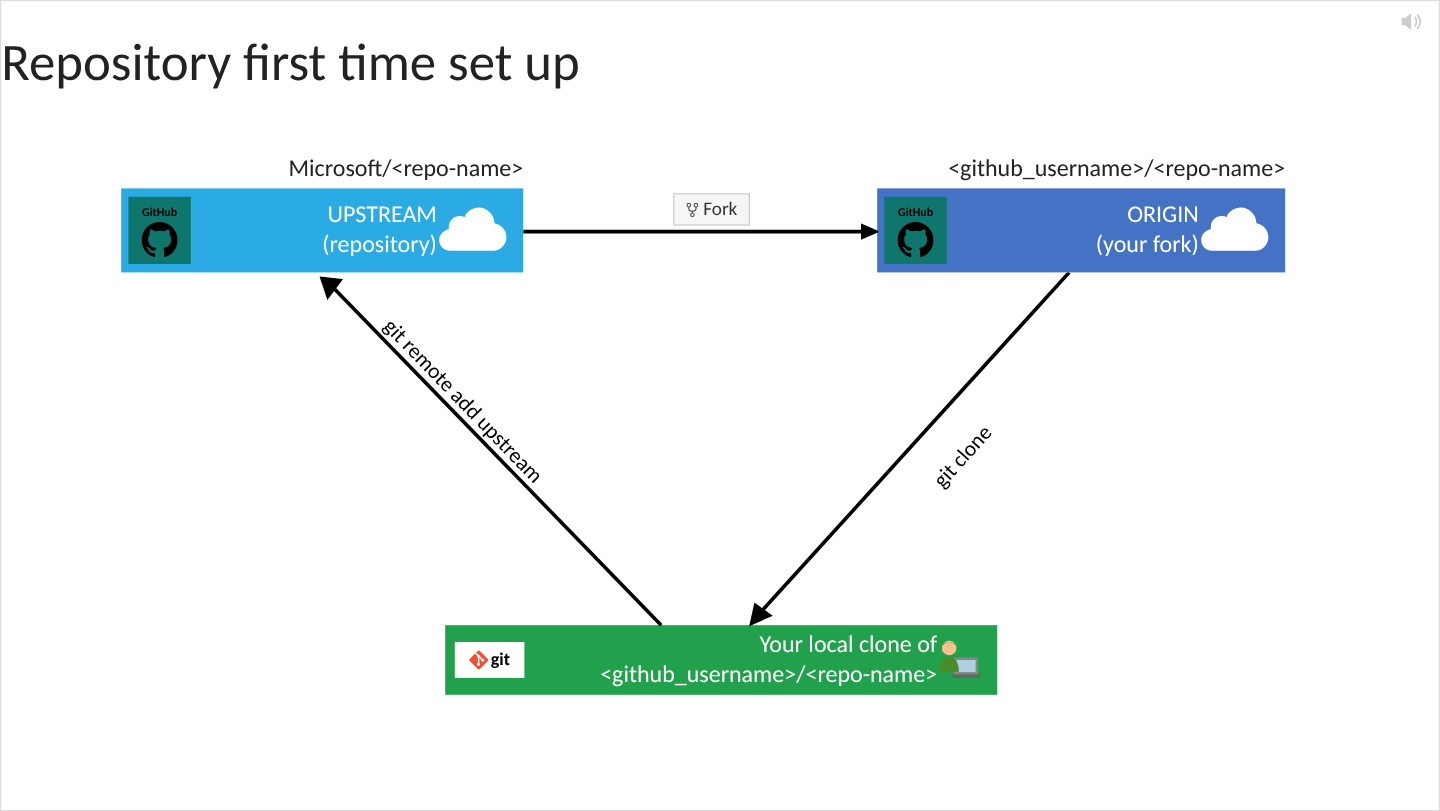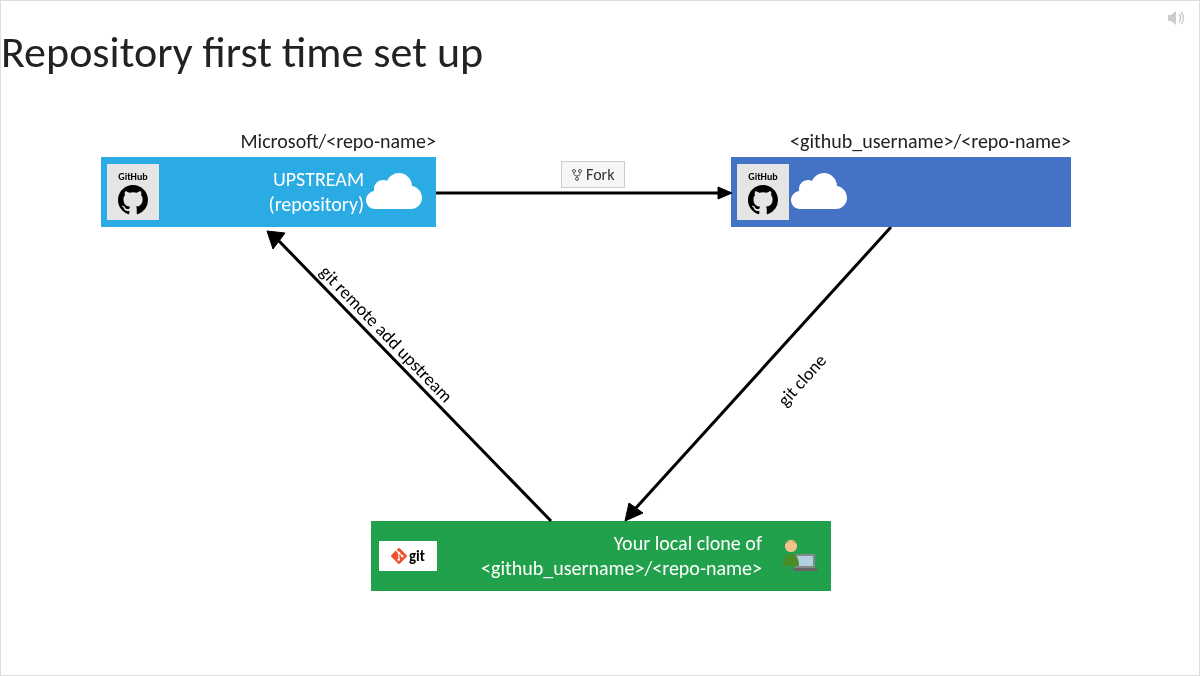--- a/index.html
+++ b/index.html
@@ -44,28 +44,27 @@
     left: 730px;
     top: 156px;
     width: 340px;
     height: 70px;
     background: #4472c4;
   }
   .box-local {
     left: 370px;
     top: 520px;
     width: 460px;
-    height: 70px;
+    height: 58px;
     background: #21a14c;
-    gap: 19px;
   }
   .gh-badge {
     width: 52px;
     height: 56px;
-    background: #e5e5e5;
+    background: #0f766e;
     margin-left: 6px;
     display: flex;
     flex-direction: column;
     align-items: center;
     justify-content: center;
     font-size: 10px;
     font-weight: 700;
     color: #000;
     gap: 2px;
   }
@@ -161,20 +160,24 @@
       </svg>
   </div>
 </div>
 
 <div class="box box-origin">
   <div class="gh-badge">
     <span>GitHub</span>
     <svg viewBox="0 0 16 16">
         <path fill="#000" d="M8 0C3.58 0 0 3.58 0 8c0 3.54 2.29 6.53 5.47 7.59.4.07.55-.17.55-.38 0-.19-.01-.82-.01-1.49-2.01.37-2.53-.49-2.69-.94-.09-.23-.48-.94-.82-1.13-.28-.15-.68-.52-.01-.53.63-.01 1.08.58 1.23.82.72 1.21 1.87.87 2.33.66.07-.52.28-.87.51-1.07-1.78-.2-3.64-.89-3.64-3.95 0-.87.31-1.59.82-2.15-.08-.2-.36-1.02.08-2.12 0 0 .67-.21 2.2.82.64-.18 1.32-.27 2-.27.68 0 1.36.09 2 .27 1.53-1.04 2.2-.82 2.2-.82.44 1.1.16 1.92.08 2.12.51.56.82 1.27.82 2.15 0 3.07-1.87 3.75-3.65 3.95.29.25.54.73.54 1.48 0 1.07-.01 1.93-.01 2.2 0 .21.15.46.55.38A8.013 8.013 0 0016 8c0-4.42-3.58-8-8-8z"></path>
       </svg>
+  </div>
+  <div class="box-text">
+    <span>ORIGIN</span><br>
+    <span>(your fork)</span>
   </div>
   <div class="cloud">
     <svg width="62" height="40" viewBox="0 0 62 40">
         <path fill="#fff" d="M48 16c0-7-6-13-13-13-5 0-10 3-12 8-1-1-3-1-4-1-5 0-9 4-9 9 0 1 0 1 0 2-5 1-8 5-8 9 0 5 4 9 9 9h36c6 0 11-5 11-11 0-6-4-11-10-12z"></path>
       </svg>
   </div>
 </div>
 
 <div class="box box-local">
   <div class="git-badge">

